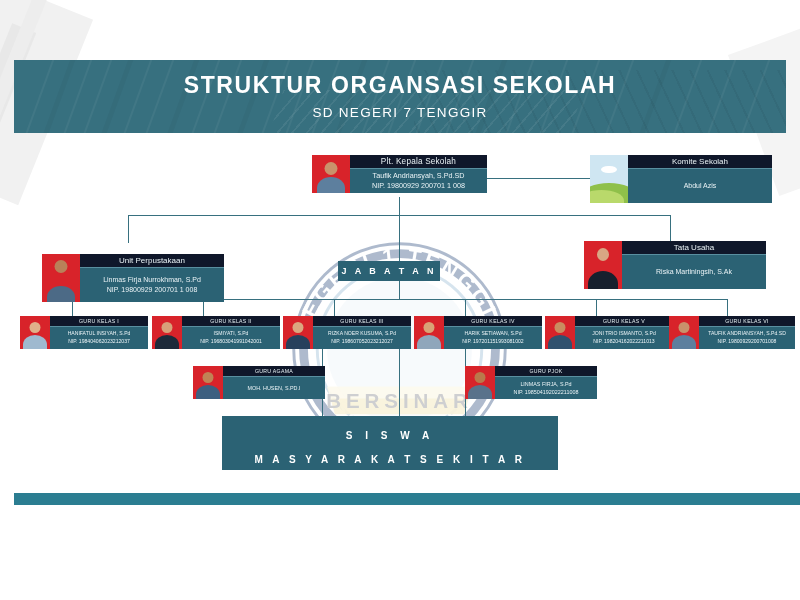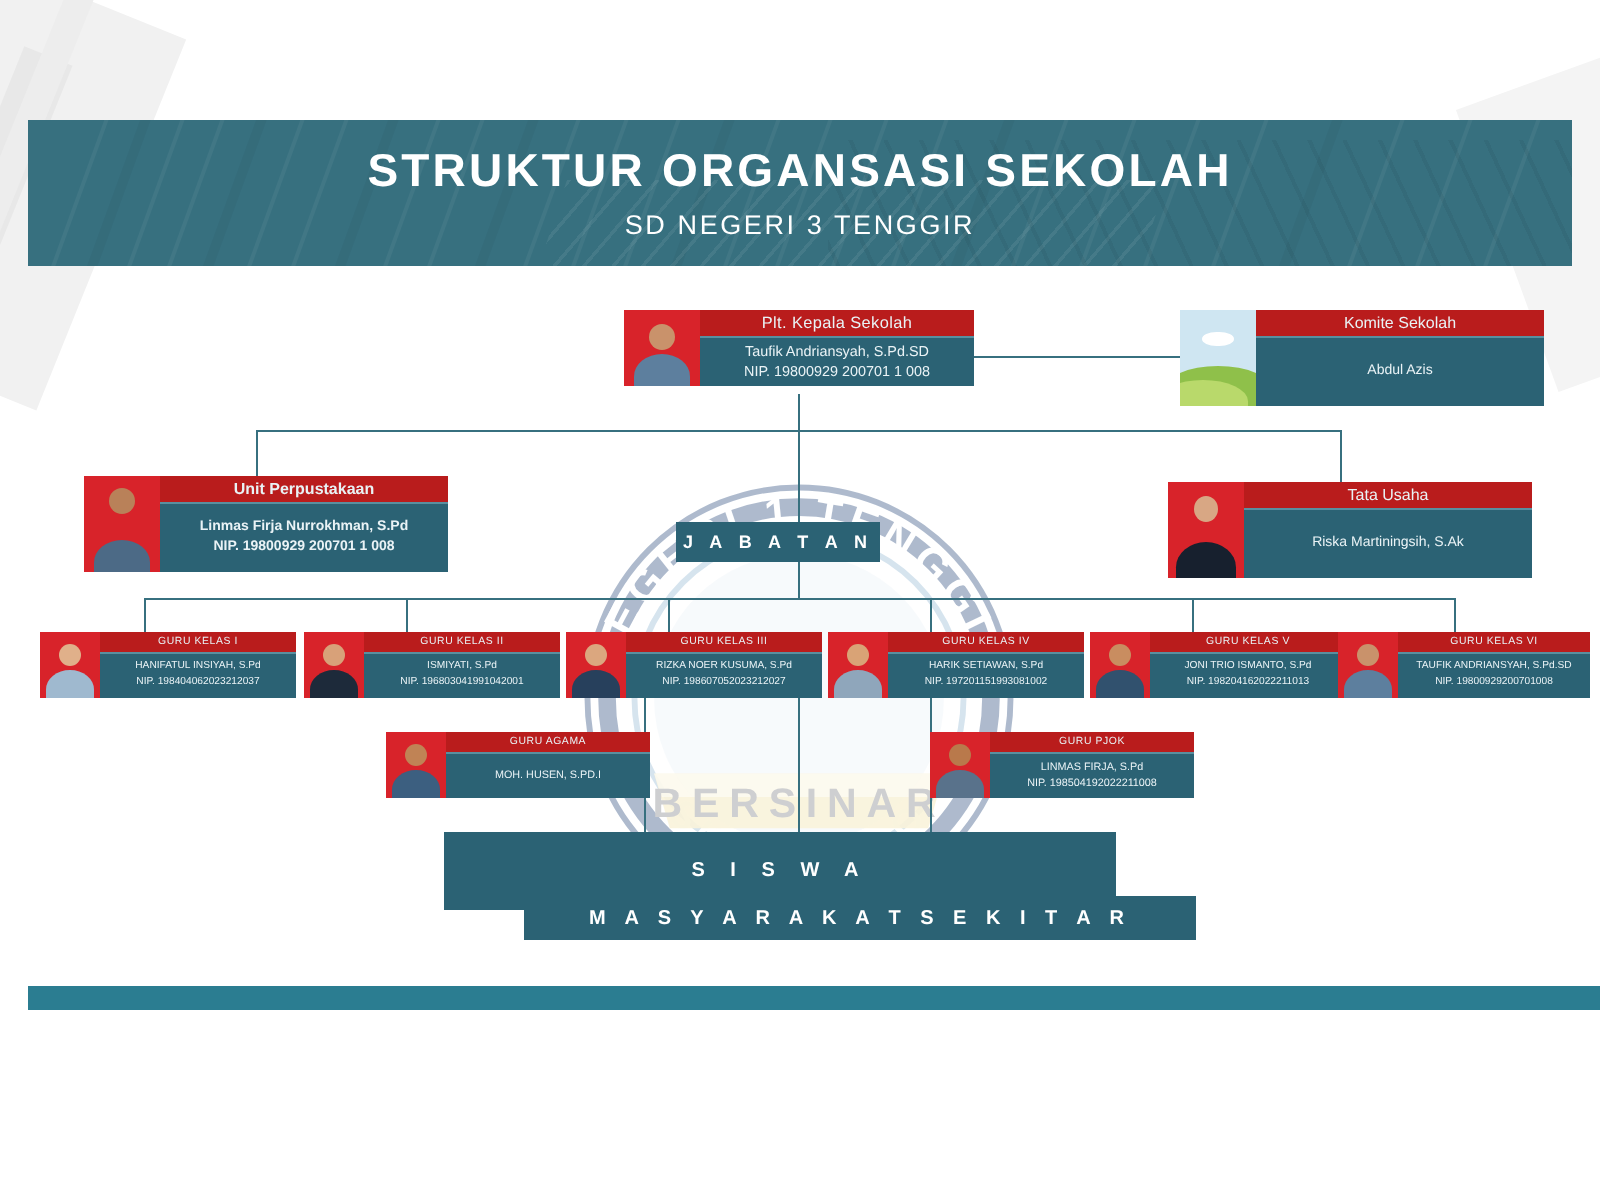--- a/index.html
+++ b/index.html
@@ -140,21 +140,21 @@
   .node .photo.landscape .cloud {
     position:absolute; left:30%; top:22%; width:42%; height:16%;
     background:#ffffff; border-radius: 50%;
   }
   .node .txt {
     flex: 1 1 auto;
     display: flex; flex-direction: column;
     min-width: 0;
   }
   .node .role {
-    background: #b91c1c;
+    background: #0f172a;
     color: #e9f2f5;
     display: flex; align-items: center; justify-content: center;
     text-align: center;
     border-bottom: 1px solid #598fa0;
     box-sizing: border-box;
     overflow: hidden;
     white-space: nowrap;
   }
   .node .det {
     background: #2b6274;
@@ -197,21 +197,21 @@
     color: #ffffff;
     display: flex; align-items: center; justify-content: center;
     font-weight: bold;
     box-sizing: border-box;
   }
   #jabatan-bar { left: 338px; top: 261px; width: 102px; height: 20px;
                  font-size: 9px; letter-spacing: 3px; }
   #siswa-bar   { left: 222px; top: 416px; width: 336px; height: 39px;
                  font-size: 10px; letter-spacing: 5px; }
   #masy-bar    { left: 222px; top: 448px; width: 336px; height: 22px;
-                 font-size: 10px; letter-spacing: 3.5px; margin-left: 40px; }
+                 font-size: 10px; letter-spacing: 3.5px; }
 
   
   #footer-bar {
     position: absolute;
     left: 14px; top: 493px;
     width: 786px; height: 12px;
     background: #2b7d91;
     z-index: 3;
   }
 </style>
@@ -253,21 +253,21 @@
         <i style="left:600px"></i>
       <i class="thick" style="left:634px"></i>
         <i style="left:668px"></i>
       <i style="left:702px"></i>
         <i style="left:736px"></i>
     </div>
     <div class="fan"></div>
     <div class="fan2"></div>
     <div id="title-wrap">
       <div id="main-title">STRUKTUR ORGANSASI SEKOLAH</div>
-      <div id="sub-title">SD NEGERI 3 TENGGIR</div>
+      <div id="sub-title">SD NEGERI 7 TENGGIR</div>
     </div>
   </div>
 
   <svg id="watermark" viewBox="0 0 240 240">
     <defs>
       <path id="arcTop" d="M 26,126 A 94,94 0 0 1 214,126"></path>
       <path id="arcBot" d="M 34,126 A 86,86 0 0 0 206,126"></path>
     </defs>
     <circle cx="120" cy="120" r="108" fill="none" stroke="#3f5d8a" stroke-width="3"></circle>
     <circle cx="120" cy="120" r="98" fill="none" stroke="#3f5d8a" stroke-width="9"></circle>
@@ -348,21 +348,21 @@
       <div class="hill2"></div>
     </div>
     <div class="txt">
       <div class="role">Komite Sekolah</div>
       <div class="det">
         <div class="nm">Abdul Azis</div>
       </div>
     </div>
   </div>
 
-  <div class="node n-mid" style="left:42px; top:238px;font-weight:bold;">
+  <div class="node n-mid" style="left:42px; top:254px;">
     <div class="photo">
       <div class="head" style="width:13px;height:13px;background:#b98159;top:6px;"></div>
       <div class="body" style="width:28px;height:16px;background:#4c6a86;"></div>
     </div>
     <div class="txt">
       <div class="role">Unit Perpustakaan</div>
       <div class="det">
         <div class="nm">Linmas Firja Nurrokhman, S.Pd</div>
         <div class="nip">NIP. 19800929 200701 1 008</div>
       </div>

